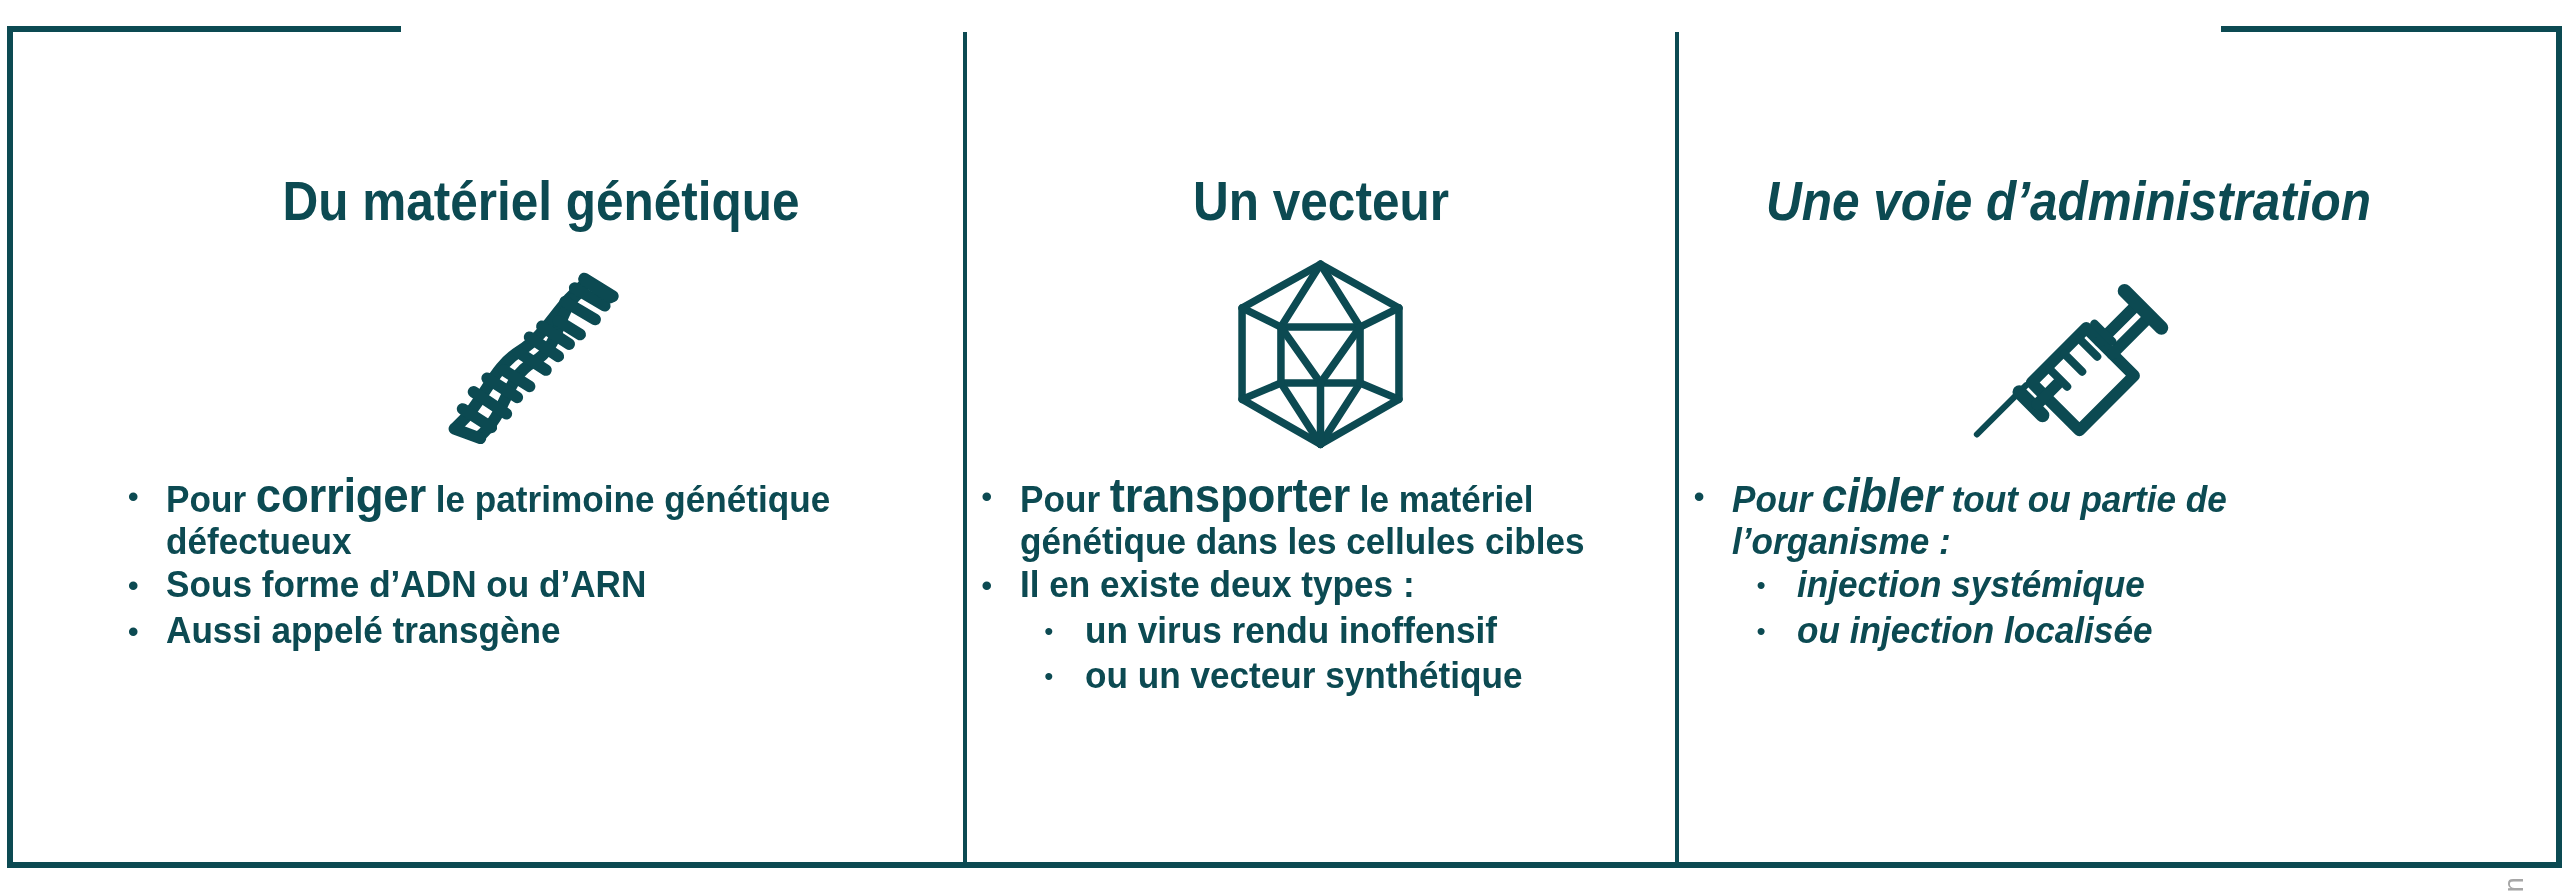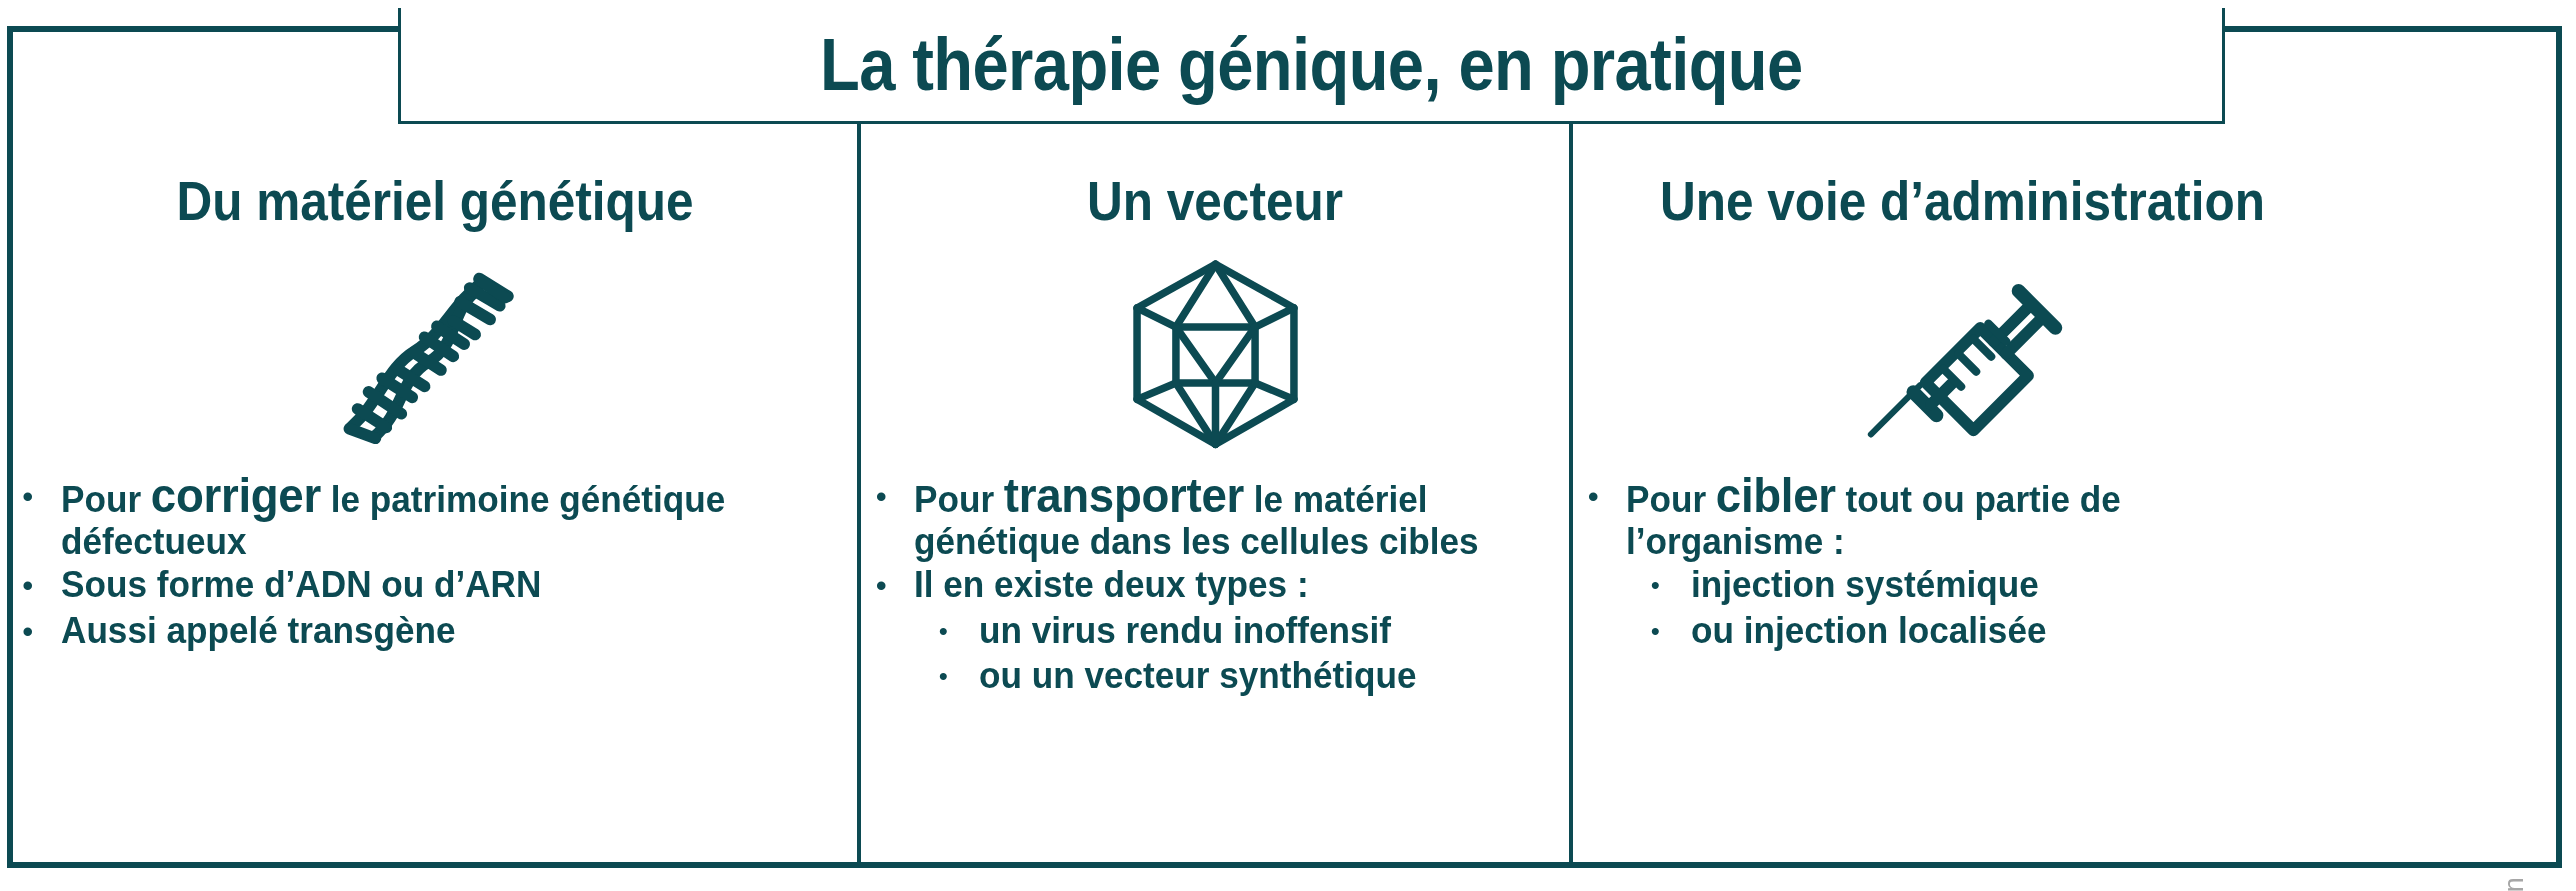--- a/index.html
+++ b/index.html
@@ -76,31 +76,32 @@
 
   
   #columns {
     position: absolute;
     left: 13px;
     top: 32px;
     width: 2550px;
     height: 830px;
     display: flex;
     z-index: 2;
+    justify-content: center;
   }
   .col {
     position: relative;
     box-sizing: border-box;
     display: flex;
     flex-direction: column;
     overflow: visible;
   }
   .col-1 { width: 844px; }
   .col-2 { width: 716px; border-left: 4.1px solid #0c4a52; border-right: 4.1px solid #0c4a52; }
-  .col-3 { width: 779px; }
+  .col-3 { width: 779px; font-style: italic; }
 
   
   .col-head {
     text-align: center;
     color: #0c4a52;
     font-family: "Liberation Sans Narrow", "Liberation Sans", sans-serif;
     font-weight: bold;
     line-height: 1;
     white-space: nowrap;
     transform: scaleX(0.9);
@@ -177,23 +178,20 @@
   }
 </style>
 </head>
 <body>
 
 <div id="page">
 
   <div id="frame"></div>
   <div id="title-top-mask"></div>
 
-  <div id="title-box">
-    <div id="title-text">La thérapie génique, en pratique</div>
-  </div>
 
   <div id="columns">
 
     <div class="col col-1">
       <div class="col-head">Du matériel génétique</div>
 
       <div class="icon-wrap">
         <svg width="205" height="178" viewBox="0 0 300 260" fill="none" stroke="#0c4a52" stroke-width="17" stroke-linecap="round" stroke-linejoin="round">
 
           <path d="M26 236 C 70 196 78 150 120 124 C 162 98 176 54 218 24"></path>

